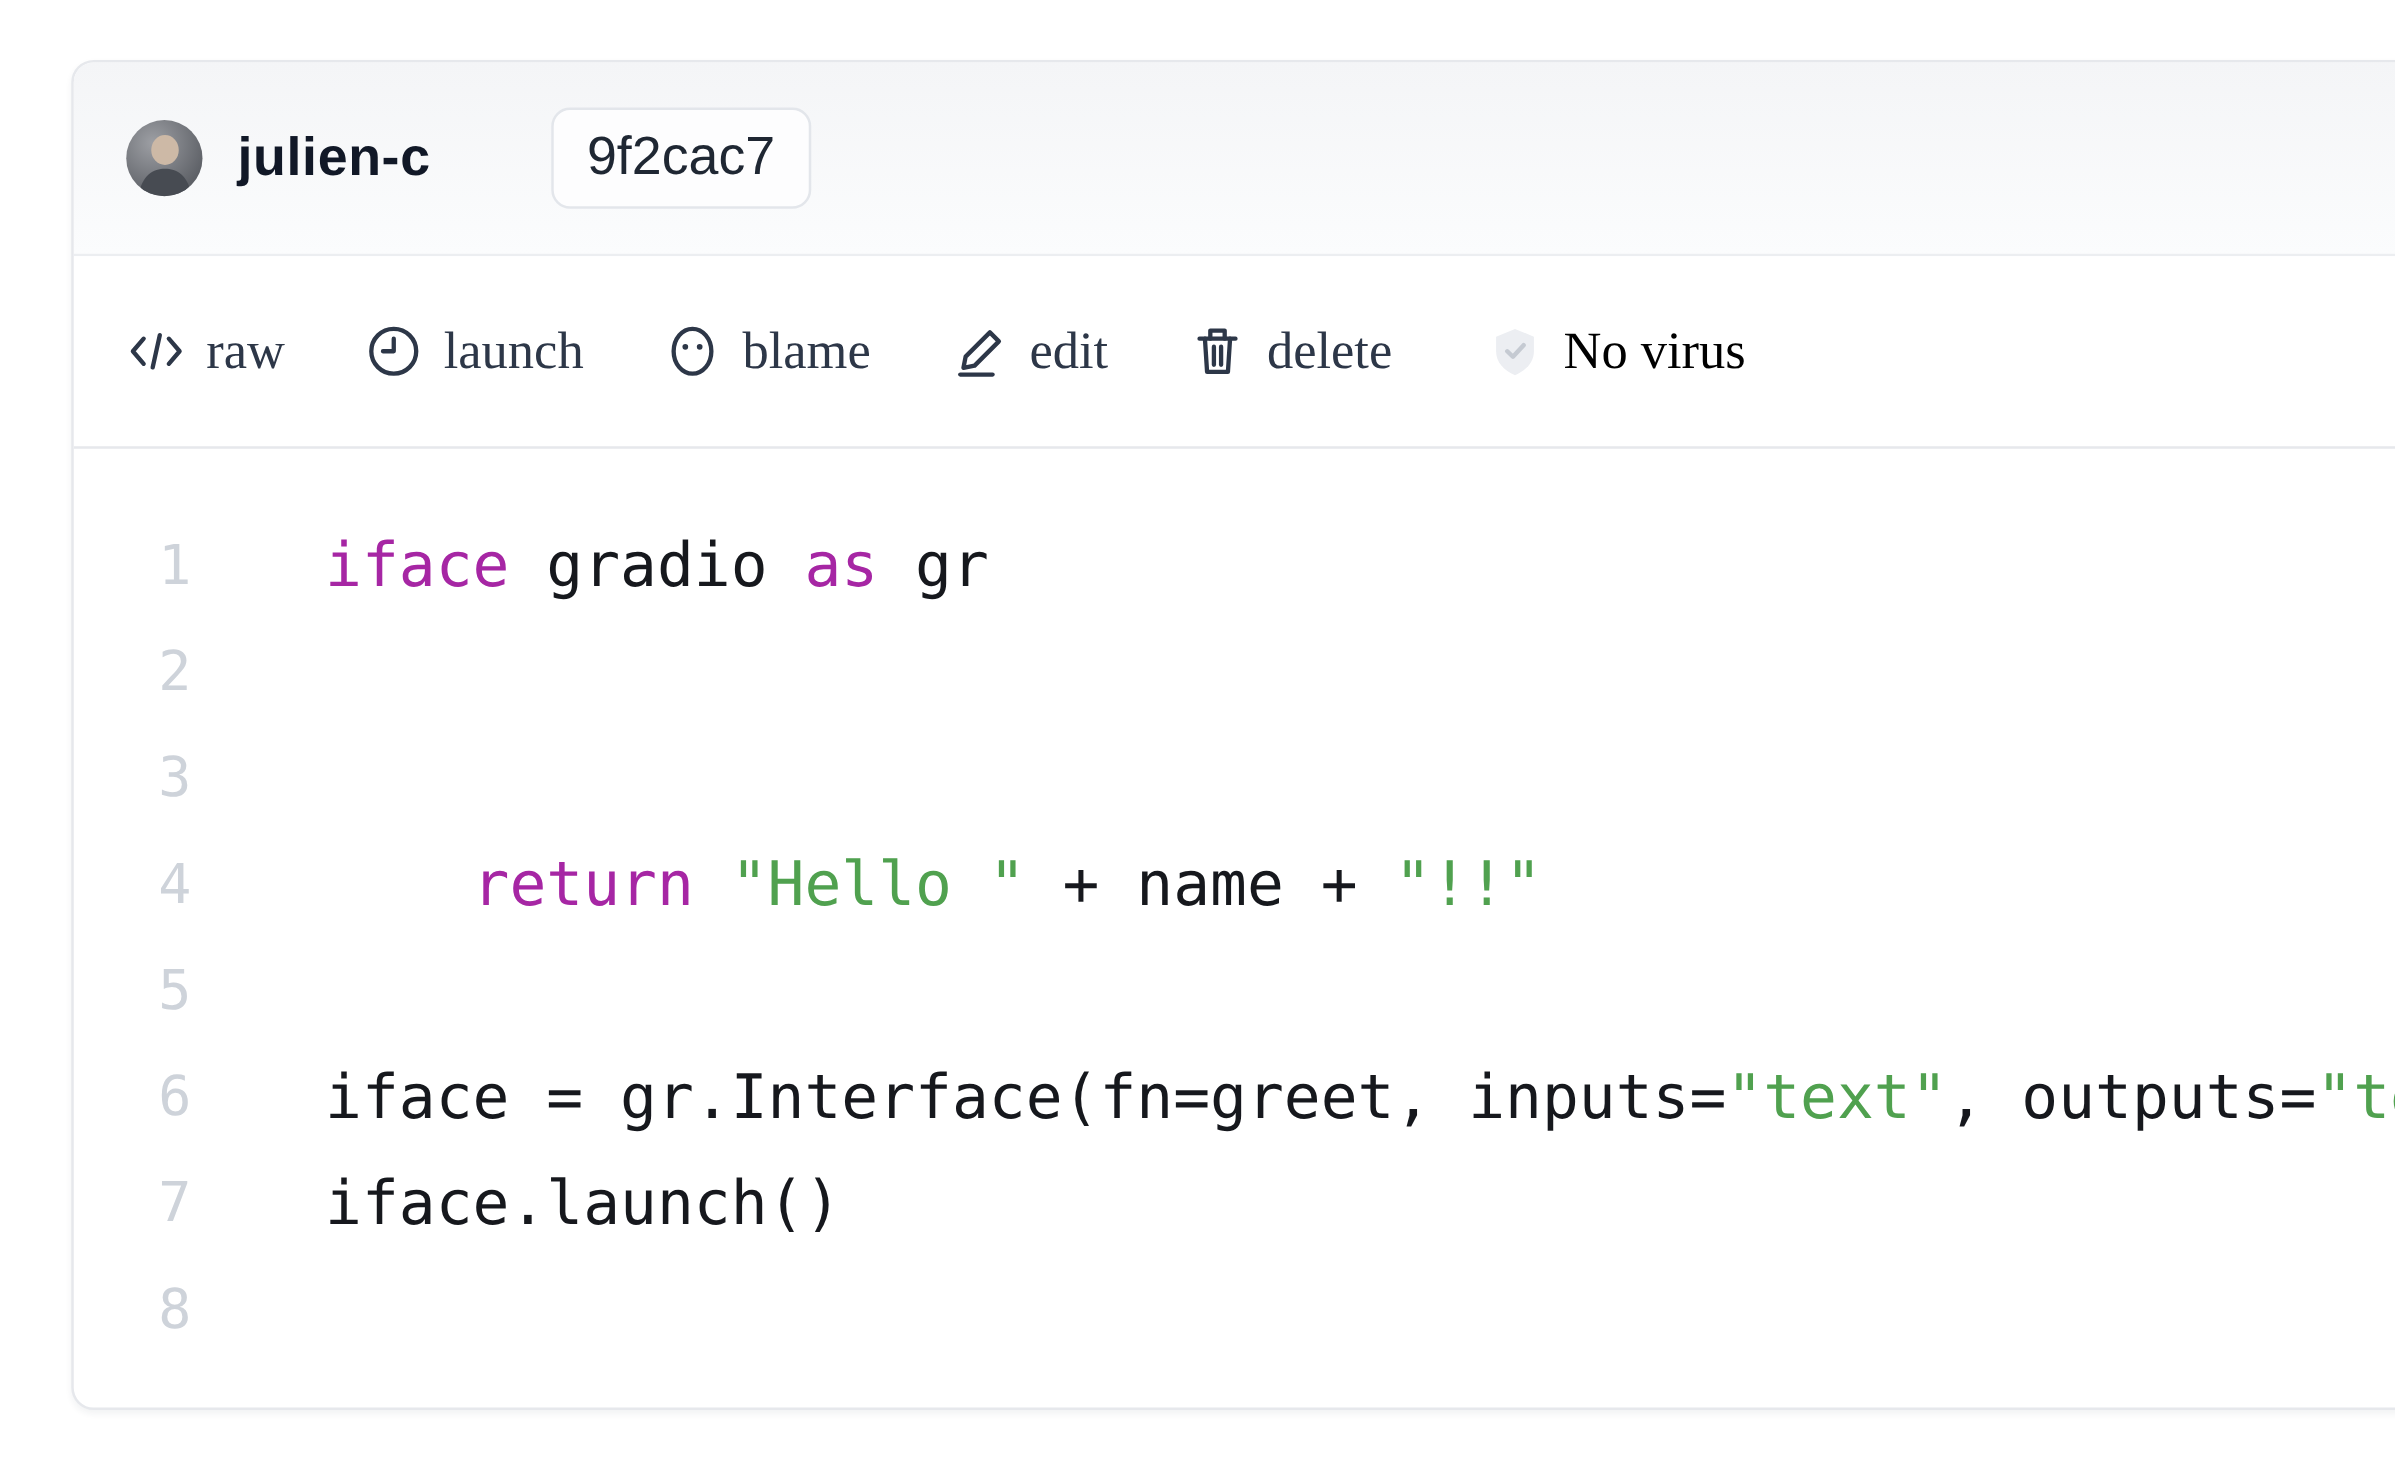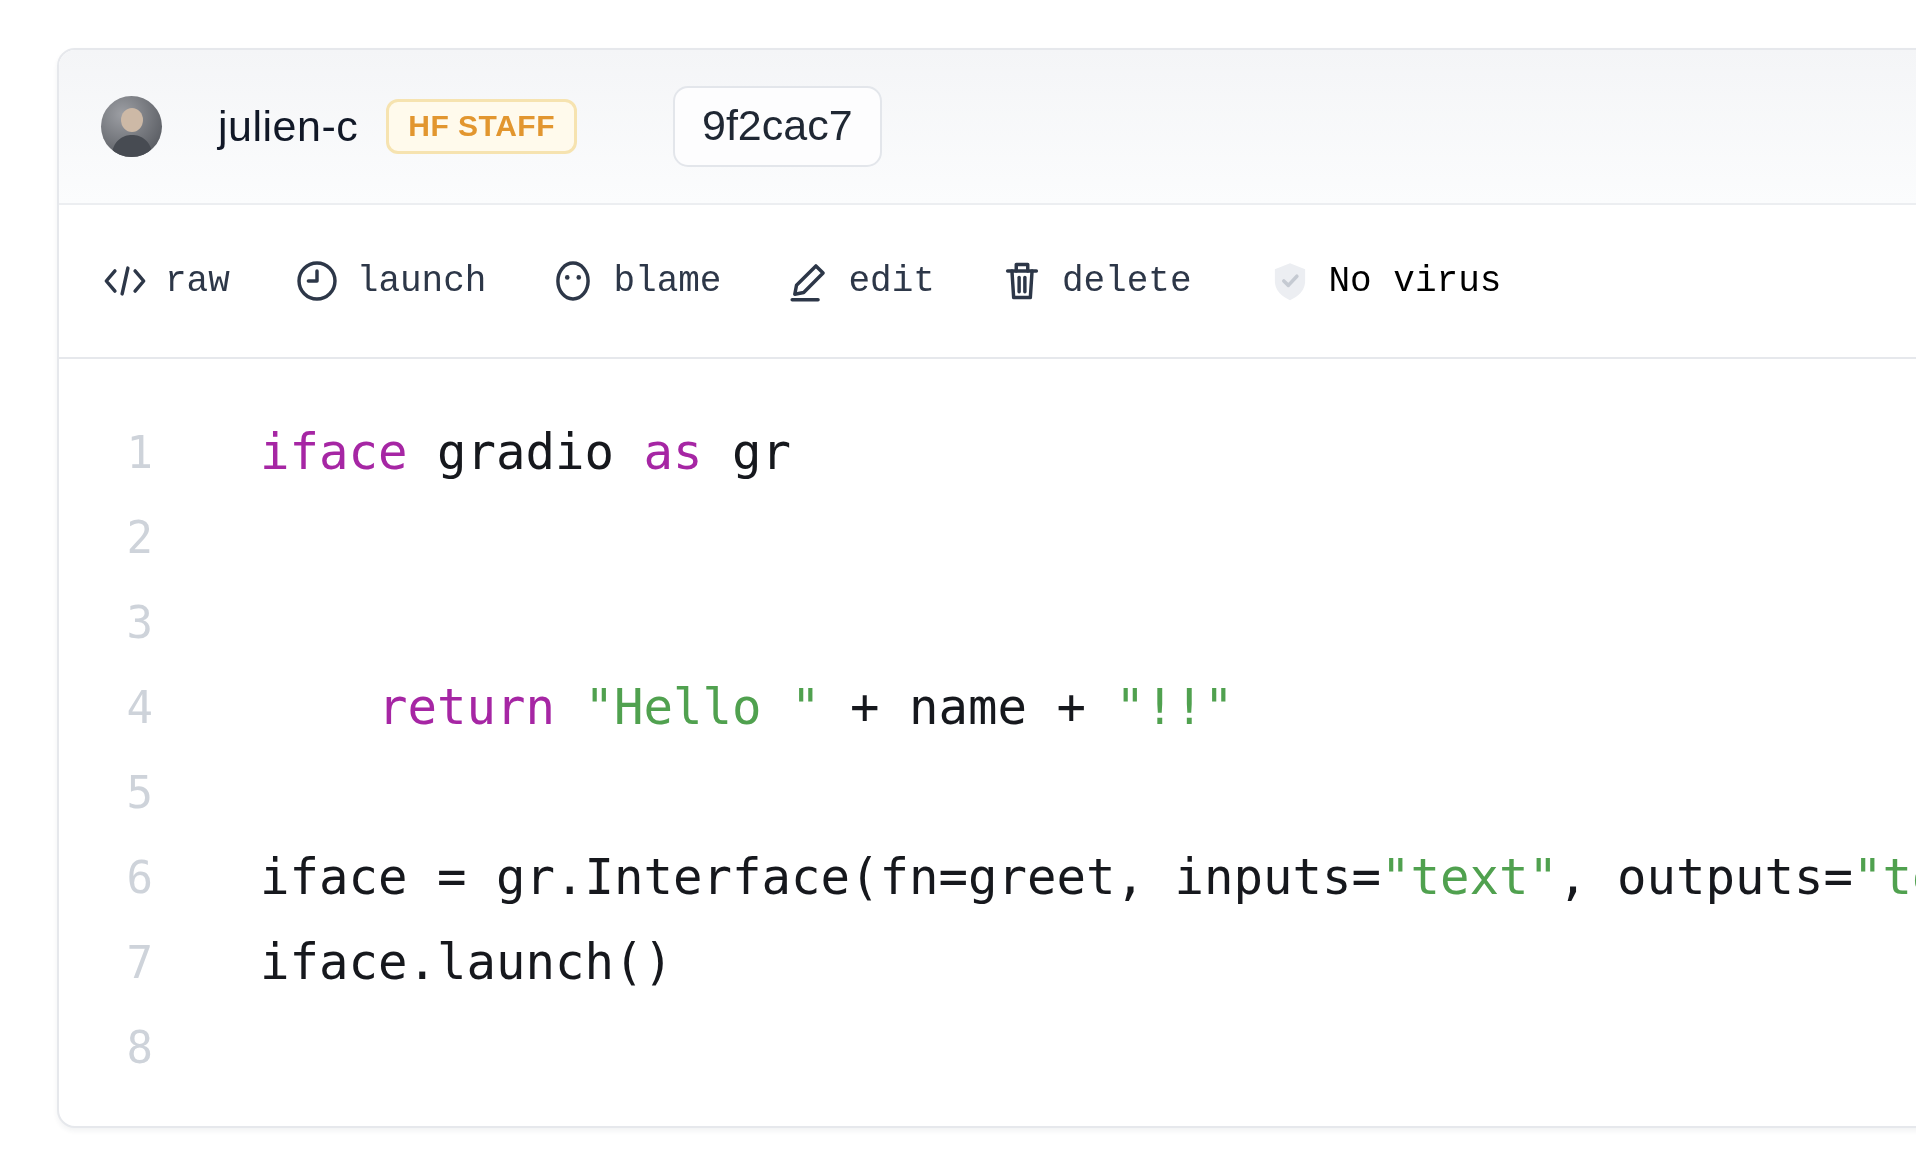--- a/index.html
+++ b/index.html
@@ -33,23 +33,23 @@
   .avatar {
     width: 61px; height: 61px;
     border-radius: 50%;
     overflow: hidden;
     flex: 0 0 auto;
     background: radial-gradient(circle at 35% 30%, #9d9fa4, #5e6167 75%);
     position: relative;
   }
   .avatar svg { position: absolute; left: 0; top: 0; }
   .username {
-    margin-left: 56px;
+    margin-left: 28px;
     font-size: 43px;
-    font-weight: 400;
+    font-weight: 700;
     color: #111827;
     letter-spacing: 0.5px;
   }
   .staff-badge {
     margin-left: 28px;
     padding: 9px 19px 10px 19px;
     border-radius: 12px;
     border: 3px solid #f6e3b0;
     background: #fffaec;
     color: #e2962f;
@@ -85,22 +85,22 @@
     background: #ffffff;
     border-bottom: 2px solid #e6e8ec;
   }
   .tb-item {
     display: flex;
     align-items: center;
     gap: 17px;
     border: none;
     background: transparent;
     padding: 0;
-    font-family: Liberation Mono, monospace;
-    font-size: 36px;
+    font-family: Liberation Serif, serif;
+    font-size: 42px;
     color: #2d3748;
     cursor: pointer;
   }
   .tb-item svg { display: block; }
   .tb-item.disabled { color: #000000; cursor: default; margin-left: 12px; }
   
   .code-viewer {
     padding-top: 51px;
     font-family: "DejaVu Sans Mono", monospace;
     font-size: 49px;
@@ -129,21 +129,20 @@
 <div class="card">
 
   <div class="card-header">
     <div class="avatar">
       <svg width="61" height="61" viewBox="0 0 61 61">
         <ellipse cx="31" cy="24" rx="11" ry="12" fill="#cdb9a6"></ellipse>
         <path d="M10 61 C12 44 22 39 31 39 C40 39 50 44 52 61 Z" fill="#474b52"></path>
       </svg>
     </div>
     <span class="username">julien-c</span>
-    <span class="staff-badge">HF STAFF</span>
     <span class="commit-hash">9f2cac7</span>
   </div>
 
   <div class="toolbar">
 
     <button class="tb-item">
       <svg width="46" height="46" viewBox="0 0 32 32" fill="none" stroke="#2d3748" stroke-width="2.4" stroke-linecap="round" stroke-linejoin="round">
         <polyline points="9,9 3,16 9,23"></polyline>
         <polyline points="23,9 29,16 23,23"></polyline>
         <line x1="18" y1="7" x2="14" y2="25"></line>

